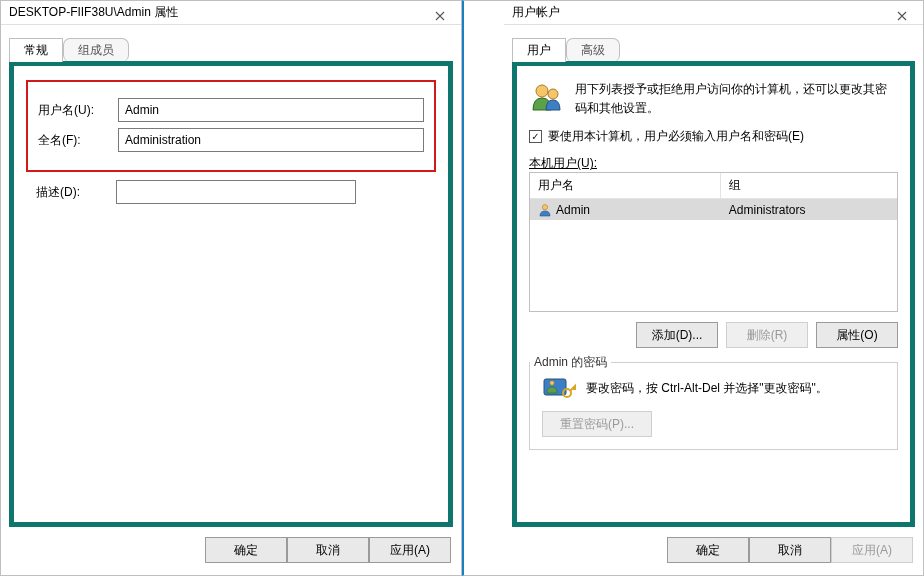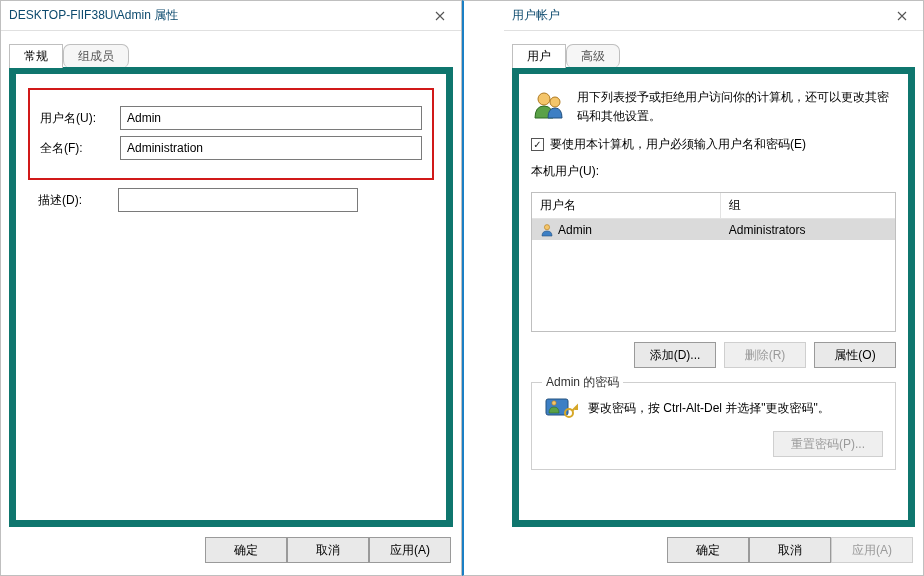--- a/index.html
+++ b/index.html
@@ -16,26 +16,26 @@
   .dialog {
     position: relative;
     border: 1px solid #bfbfbf;
     background: #fff;
     display: flex;
     flex-direction: column;
   }
   .dlg-left { width: 462px; height: 576px; }
   .dlg-right { width: 462px; height: 576px; border-left: 2px solid #1a7fc4; padding-left: 40px; }
   .titlebar {
-    height: 30px;
+    height: 24px;
     display: flex;
     align-items: center;
     padding: 0 8px;
     font-size: 12px;
-    color: #0c4a6e;
+    color: #000000;
     border-bottom: 1px solid #e0e0e0;
     background: #fff;
     position: relative;
   }
   .titlebar .close {
     position: absolute;
     right: 0; top: 0;
     width: 42px; height: 30px;
     display: flex; align-items: center; justify-content: center;
     color: #555; font-size: 13px;
@@ -54,21 +54,21 @@
     border-bottom: none;
     background: #fff;
     font-size: 12px;
     position: relative;
     top: 1px;
     margin-right: 0;
   }
   .tab.inactive { background: #f6f6f6; color: #555; border-radius: 7px; }
   .tab.active { background: #fff; z-index: 2; }
   .tabpanel {
-    border: 7px solid #0f766e;
+    border: 5px solid #0f766e;
     flex: 1;
     background: #fff;
     padding: 14px 12px;
     position: relative;
   }
   .redbox {
     border: 2px solid #d11919;
     padding: 10px 10px 12px 4px;
     margin-bottom: 8px;
   }
@@ -109,21 +109,21 @@
   }
   .intro { display: flex; gap: 10px; margin-bottom: 10px; }
   .intro-text { font-size: 12px; line-height: 1.6; }
   .chkrow { display: flex; align-items: center; gap: 6px; margin: 6px 0 10px 0; }
   .chkbox {
     width: 13px; height: 13px;
     border: 1px solid #555;
     display: inline-flex; align-items: center; justify-content: center;
     font-size: 10px; color: #222;
   }
-  .sublabel { margin: 8px 0 12px 0; }
+  .sublabel { margin: 8px 0 0 0; text-decoration: underline; }
   .listview {
     border: 1px solid #bfbfbf;
     height: 140px;
     background: #fff;
     overflow: hidden;
   }
   .listheader { display: flex; background: #fff; border-bottom: 1px solid #e3e3e3; }
   .listheader .col { padding: 4px 8px; font-size: 12px; }
   .col-name { width: 52%; border-right: 1px solid #e3e3e3; }
   .col-group { flex: 1; }
@@ -135,21 +135,21 @@
   .user-row-icon { width: 14px; height: 14px; }
   .rbtns { display: flex; justify-content: flex-end; gap: 8px; margin-top: 10px; }
   .groupbox {
     border: 1px solid #cfcfcf;
     margin-top: 14px;
     padding: 10px 12px 12px 12px;
     position: relative;
   }
   .groupbox .legend {
     position: absolute;
-    top: -9px; left: 10px;
+    top: -9px; left: 0;
     background: #fff;
     padding: 0 4px;
     font-size: 12px;
     color: #333;
   }
   .pwrow { display: flex; gap: 10px; align-items: center; margin-bottom: 8px; }
   .key-icon { width: 34px; height: 30px; flex: none; }
 </style>
 </head>
 <body>
@@ -253,21 +253,21 @@
         <div class="pwrow">
           <svg class="key-icon" viewBox="0 0 34 30">
             <rect x="2" y="6" width="22" height="16" rx="2" fill="#3d7fc4" stroke="#25527f"></rect>
             <circle cx="10" cy="10" r="2.2" fill="#f4c56a" stroke="#b07a20" stroke-width="0.6"></circle>
             <path d="M5 20 Q5 14 10 14 Q15 14 15 20 Z" fill="#5aa147" stroke="#2f6b24" stroke-width="0.6"></path>
             <circle cx="25" cy="20" r="4" fill="none" stroke="#d6a728" stroke-width="2"></circle>
             <path d="M28 18 L33 13 L33 16 L31 16" fill="none" stroke="#d6a728" stroke-width="2"></path>
           </svg>
           <div>要改密码，按 Ctrl-Alt-Del 并选择"更改密码"。</div>
         </div>
-        <div style="display:flex;justify-content:flex-end;">
+        <div style="display:flex;justify-content:flex-start;">
           <button class="btn disabled" disabled="" style="min-width:110px;">重置密码(P)...</button>
         </div>
       </div>
 
     </div>
   </div>
   <div class="button-row">
     <button class="btn">确定</button>
     <button class="btn">取消</button>
     <button class="btn disabled" disabled="">应用(A)</button>

